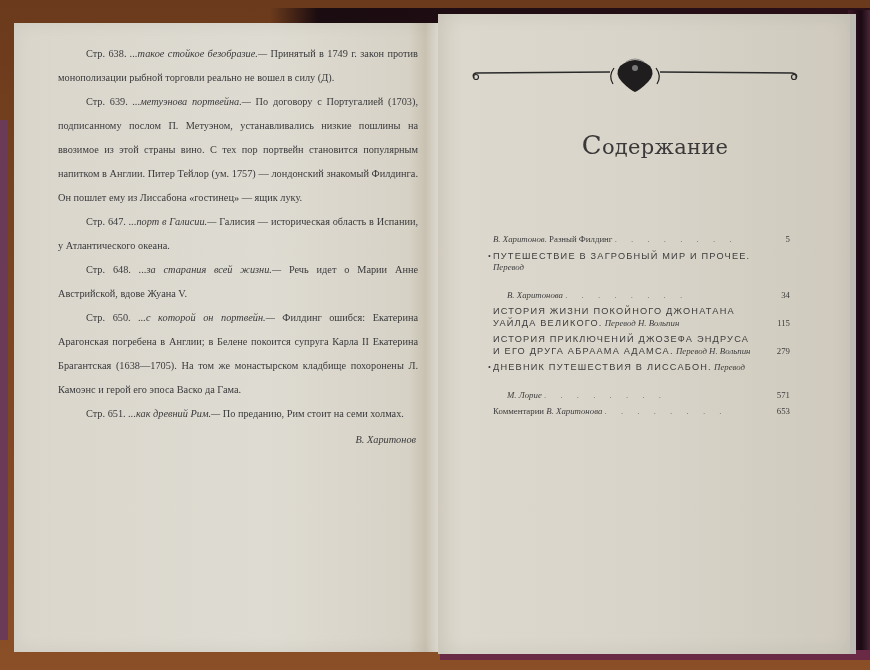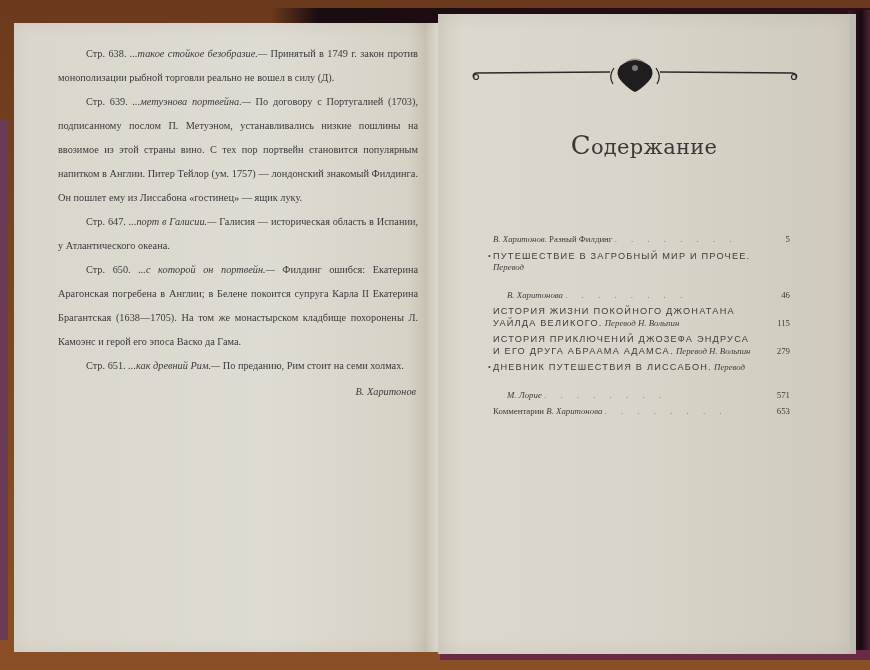--- a/index.html
+++ b/index.html
@@ -47,20 +47,21 @@
     .signature {
       text-align:right; font-style:italic; margin-top:2px; padding-right:2px;
     }
     .ornament {
       position:absolute; left:470px; top:52px; width:330px; height:42px;
     }
     .toc-title {
       position:absolute; left:438px; top:130px; width:412px; text-align:center;
       font-size:21px; color:#3a3838; letter-spacing:0.3px;
       font-family: "DejaVu Serif", serif;
+      padding-left: 11px;
     }
     .toc-title .cap { font-size:26px; }
     .toc {
       position:absolute; left:493px; top:234px; width:297px;
       font-size:8.8px; color:#3d3c3d;
     }
     .toc-entry { position:relative; margin-bottom:5px; line-height:11.5px; padding-right:30px; }
     .toc-entry .page {
       position:absolute; right:0; bottom:0; width:30px; text-align:right;
     }
@@ -79,20 +80,21 @@
 <div class="cover-left-strip"></div>
 
 <div class="page-left"></div>
 <div class="page-right"></div>
 <div class="page-edge-right"></div>
 
 <div class="notes">
   <p class="note"><span>Стр. 638.</span> <span class="lemma">...такое стойкое безобразие.—</span><span> Принятый в 1749 г. закон против монополизации рыбной торговли реально не вошел в силу (Д).</span></p>
   <p class="note"><span>Стр. 639.</span> <span class="lemma">...метуэнова портвейна.—</span><span> По договору с Португалией (1703), подписанному послом П. Метуэном, устанавливались низкие пошлины на ввозимое из этой страны вино. С тех пор портвейн становится популярным напитком в Англии. Питер Тейлор (ум. 1757) — лондонский знакомый Филдинга. Он пошлет ему из Лиссабона «гостинец» — ящик луку.</span></p>
   <p class="note"><span>Стр. 647.</span> <span class="lemma">...порт в Галисии.—</span><span> Галисия — историческая область в Испании, у Атлантического океана.</span></p>
+  <p class="note"><span>Стр. 648.</span> <span class="lemma">...за старания всей жизни.—</span><span> Речь идет о Марии Анне Австрийской, вдове Жуана V.</span></p>
   <p class="note"><span>Стр. 650.</span> <span class="lemma">...с которой он портвейн.—</span><span> Филдинг ошибся: Екатерина Арагонская погребена в Англии; в Белене покоится супруга Карла II Екатерина Брагантская (1638—1705). На том же монастырском кладбище похоронены Л. Камоэнс и герой его эпоса Васко да Гама.</span></p>
   <p class="note"><span>Стр. 651.</span> <span class="lemma">...как древний Рим.—</span><span> По преданию, Рим стоит на семи холмах.</span></p>
   <div class="signature">В. Харитонов</div>
 </div>
 
 <svg class="ornament" viewBox="0 0 330 42">
   <path d="M4 26 Q2 22 6 21 L140 20" stroke="#2a2a2a" stroke-width="1.6" fill="none"></path>
   <circle cx="6" cy="25" r="2.5" fill="none" stroke="#2a2a2a" stroke-width="1.2"></circle>
   <path d="M190 20 L322 21 Q328 22 326 26" stroke="#2a2a2a" stroke-width="1.6" fill="none"></path>
   <circle cx="324" cy="25" r="2.5" fill="none" stroke="#2a2a2a" stroke-width="1.2"></circle>
@@ -110,21 +112,21 @@
     <span class="it">В. Харитонов.</span>
     <span>Разный Филдинг</span>
     <span class="dots">. . . . . . . .</span>
     <span class="page">5</span>
   </div>
   <div class="toc-entry">
     <span class="bullet">•</span>
     <span class="caps">ПУТЕШЕСТВИЕ В ЗАГРОБНЫЙ МИР И ПРОЧЕЕ.</span>
     <span class="it">Перевод</span>
     <span class="indent"><span class="it">В. Харитонова</span> <span class="dots">. . . . . . . .</span></span>
-    <span class="page">46</span>
+    <span class="page">34</span>
   </div>
   <div class="toc-entry">
     <span class="caps">ИСТОРИЯ ЖИЗНИ ПОКОЙНОГО ДЖОНАТАНА УАЙЛДА ВЕЛИКОГО.</span>
     <span class="it">Перевод</span>
     <span class="it">Н. Вольпин</span>
     <span class="page">115</span>
   </div>
   <div class="toc-entry">
     <span class="caps">ИСТОРИЯ ПРИКЛЮЧЕНИЙ ДЖОЗЕФА ЭНДРУСА И ЕГО ДРУГА АБРААМА АДАМСА.</span>
     <span class="it">Перевод</span>

